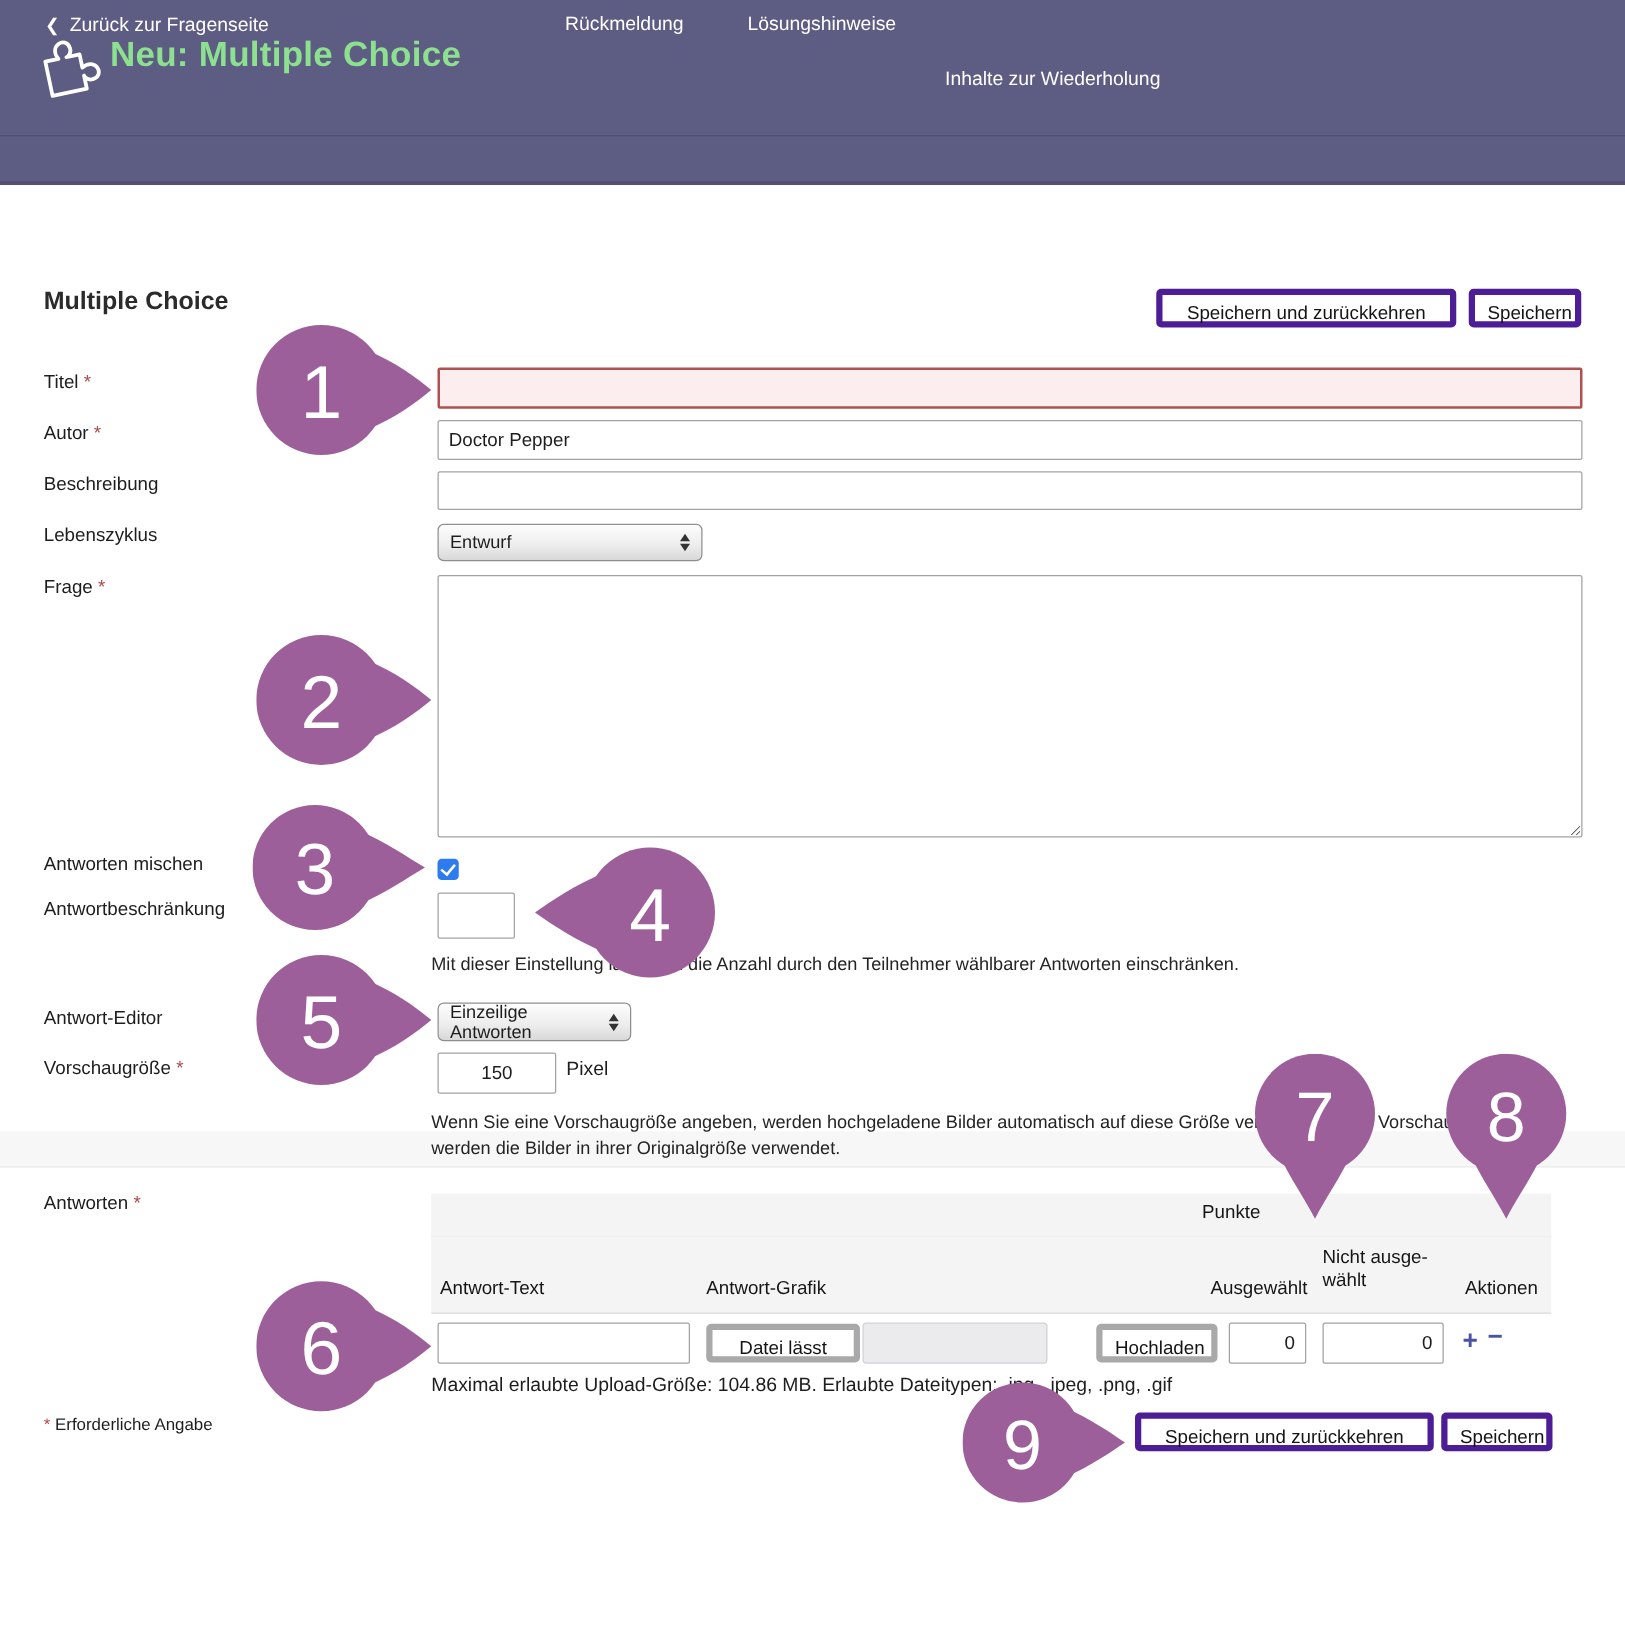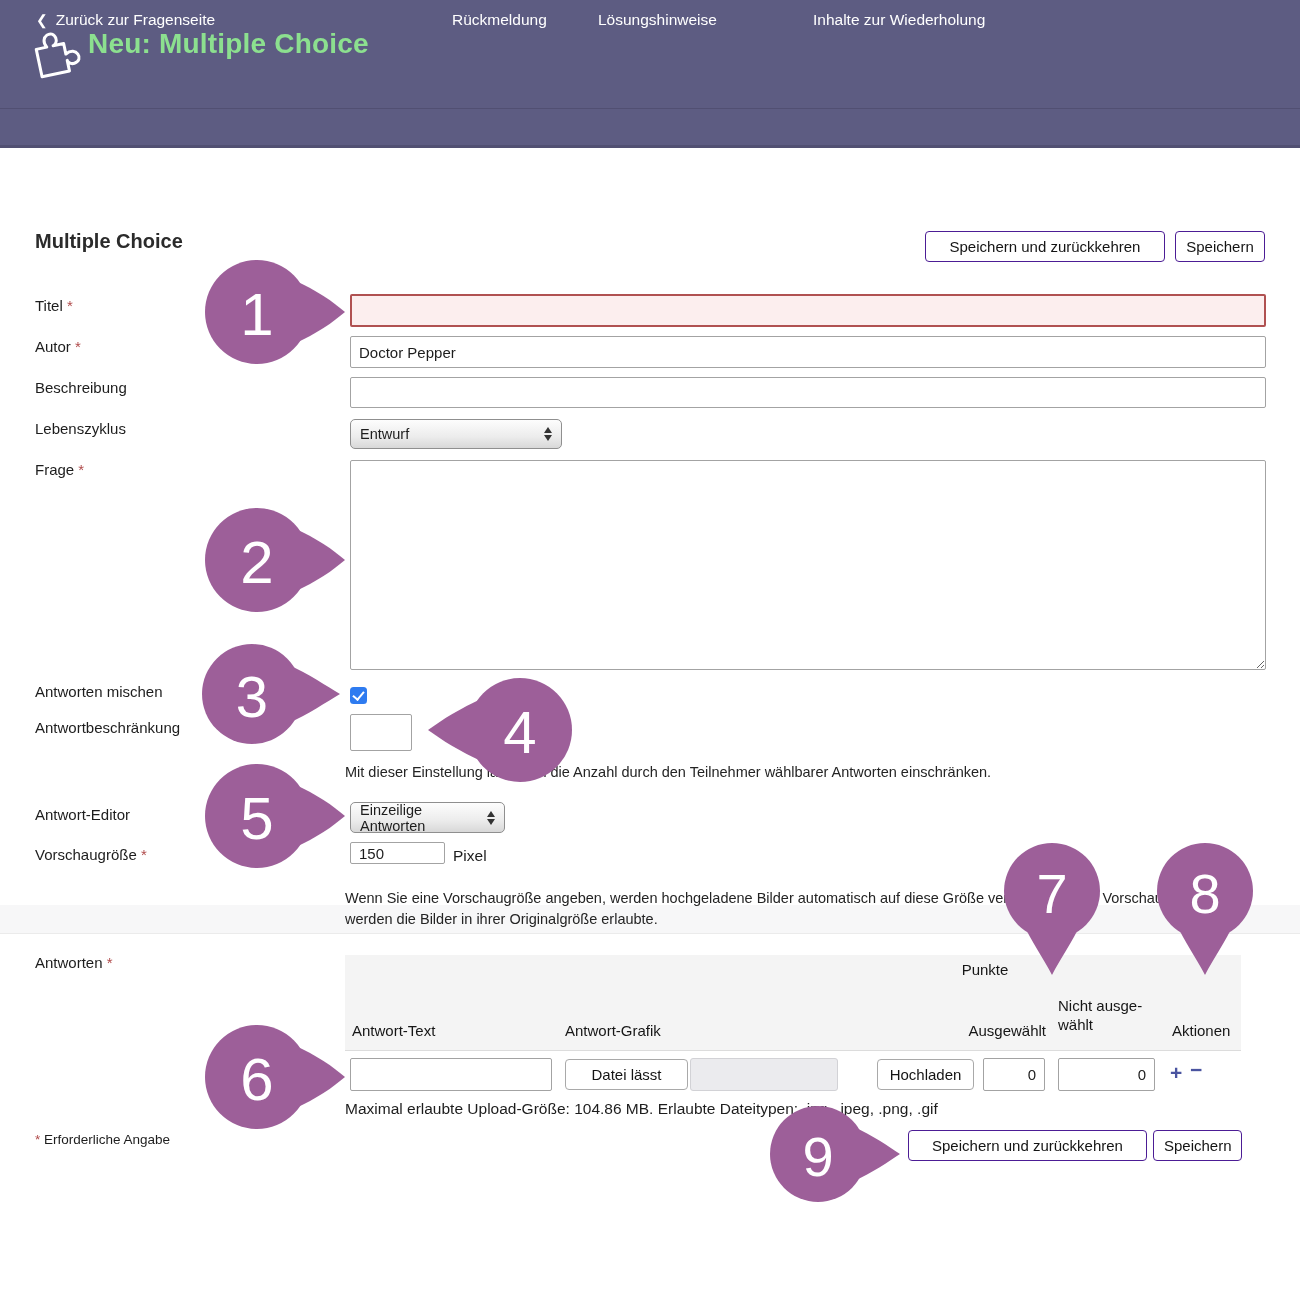--- a/index.html
+++ b/index.html
@@ -14,21 +14,21 @@
   .tabbar{left:0;top:108px;width:1300px;height:40px;background:#5d5c82;
           border-top:1px solid #514f72;box-shadow:inset 0 -3px 0 rgba(0,0,0,.12);}
   .tab{position:absolute;top:0;height:40px;line-height:40px;font-size:15.5px;color:#fff;cursor:pointer;white-space:nowrap;}
   .tab-active{background:#fff;color:#161616;text-align:center;border-radius:2px 2px 0 0;}
   .chev{font-size:14px;margin-right:8px;}
 
   
   .lbl{position:absolute;left:35px;font-size:15px;color:#1d1d1d;white-space:nowrap;}
   .req{color:#b04a4a;}
   .btn{position:absolute;box-sizing:border-box;height:31px;line-height:29px;background:#fff;
-       border:1px solid #4c1d95;border-radius:4px;font-size:15px;color:#141414;text-align:center;
+       border:5px solid #4c1d95;border-radius:4px;font-size:15px;color:#141414;text-align:center;
        padding:0 10px;cursor:pointer;white-space:nowrap;}
   .inp{position:absolute;box-sizing:border-box;border:1px solid #a3a3a3;border-radius:2px;
        background:#fff;font-size:15px;padding:0 8px;font-family:inherit;color:#1d1d1d;outline:none;}
   .inp-err{border:2px solid #b05151;background:#fceeee;}
   .sel{position:absolute;box-sizing:border-box;border:1px solid #8f8f8f;border-radius:5px;
        background:linear-gradient(180deg,#fdfdfd 0%,#ececec 60%,#d8d8d8 100%);
        display:flex;align-items:center;padding:0 9px;font-size:14.5px;cursor:pointer;}
   .sel .val{flex:1;}
   .stepper{display:flex;flex-direction:column;gap:2px;align-items:center;margin-left:6px;}
   .tri-up{width:0;height:0;border-left:4px solid transparent;border-right:4px solid transparent;border-bottom:6px solid #333;}
@@ -64,21 +64,21 @@
   <div class="abs tabbar"></div>
   <div class="tab" style="left:36px;">
     <span class="chev">❮</span><span>Zurück zur Fragenseite</span>
   </div>
   <div class="tab" style="left:452px;">
     <span>Rückmeldung</span>
   </div>
   <div class="tab" style="left:598px;">
     <span>Lösungshinweise</span>
   </div>
-  <div class="tab" style="left:813px;">
+  <div class="tab" style="left:756px;margin-top:44px;">
     <span>Inhalte zur Wiederholung</span>
   </div>
 
   <div class="abs band"></div>
 
   <div class="abs" style="left:35px;top:230px;font-size:20px;font-weight:bold;color:#2b2b2b;">Multiple Choice</div>
   <div class="btn" style="left:925px;top:231px;width:240px;">Speichern und zurückkehren</div>
   <div class="btn" style="left:1175px;top:231px;width:90px;">Speichern</div>
 
   <div class="lbl" style="top:297px;">
@@ -122,24 +122,24 @@
   <div class="help" style="left:345px;top:764px;">Mit dieser Einstellung lässt sich die Anzahl durch den Teilnehmer wählbarer Antworten einschränken.</div>
 
   <div class="sel" style="left:350px;top:802px;width:155px;height:31px;">
     <span class="val">Einzeilige Antworten</span>
     <span class="stepper">
         <span class="tri-up"></span>
         <span class="tri-dn"></span>
       </span>
   </div>
 
-  <input class="inp" style="left: 350px; top: 842px; width: 95px; height: 22px; text-align: left;" value="150">
+  <input class="inp" style="left: 350px; top: 842px; width: 95px; height: 33px; text-align: center;" value="150">
   <div class="abs" style="left:453px;top:847px;font-size:15.5px;">Pixel</div>
   <div class="help" style="left:345px;top:890px;z-index:1;">Wenn Sie eine Vorschaugröße angeben, werden hochgeladene Bilder automatisch auf diese Größe verkleinert. Ohne Vorschaugröße</div>
-  <div class="help" style="left:345px;top:911px;z-index:1;">werden die Bilder in ihrer Originalgröße erlaubte.</div>
+  <div class="help" style="left:345px;top:911px;z-index:1;">werden die Bilder in ihrer Originalgröße verwendet.</div>
 
   <div class="trow" style="top:955px;height:34px;"></div>
   <div class="thlbl" style="left:940px;top:961px;width:90px;text-align:center;">Punkte</div>
 
   <div class="trow" style="top:989px;height:61px;"></div>
   <div class="thlbl" style="left:352px;top:1022px;">Antwort-Text</div>
   <div class="thlbl" style="left:565px;top:1022px;">Antwort-Grafik</div>
   <div class="thlbl" style="left:946px;top:1022px;width:100px;text-align:right;">Ausgewählt</div>
   <div class="thlbl" style="left:1058px;top:996px;width:106px;line-height:19px;">Nicht ausge-wählt</div>
   <div class="thlbl" style="left:1172px;top:1022px;">Aktionen</div>

